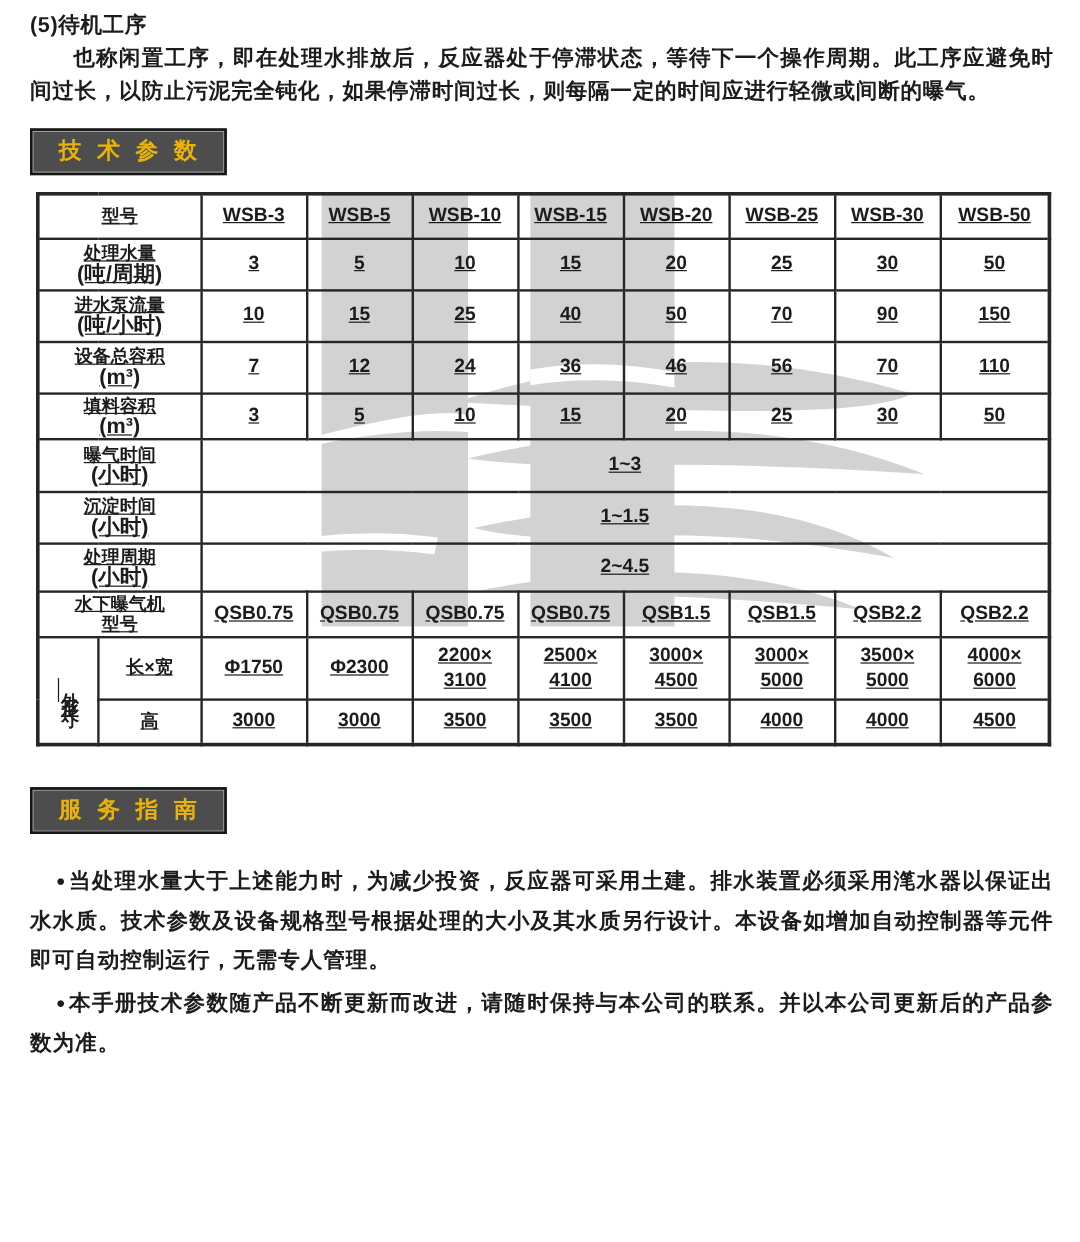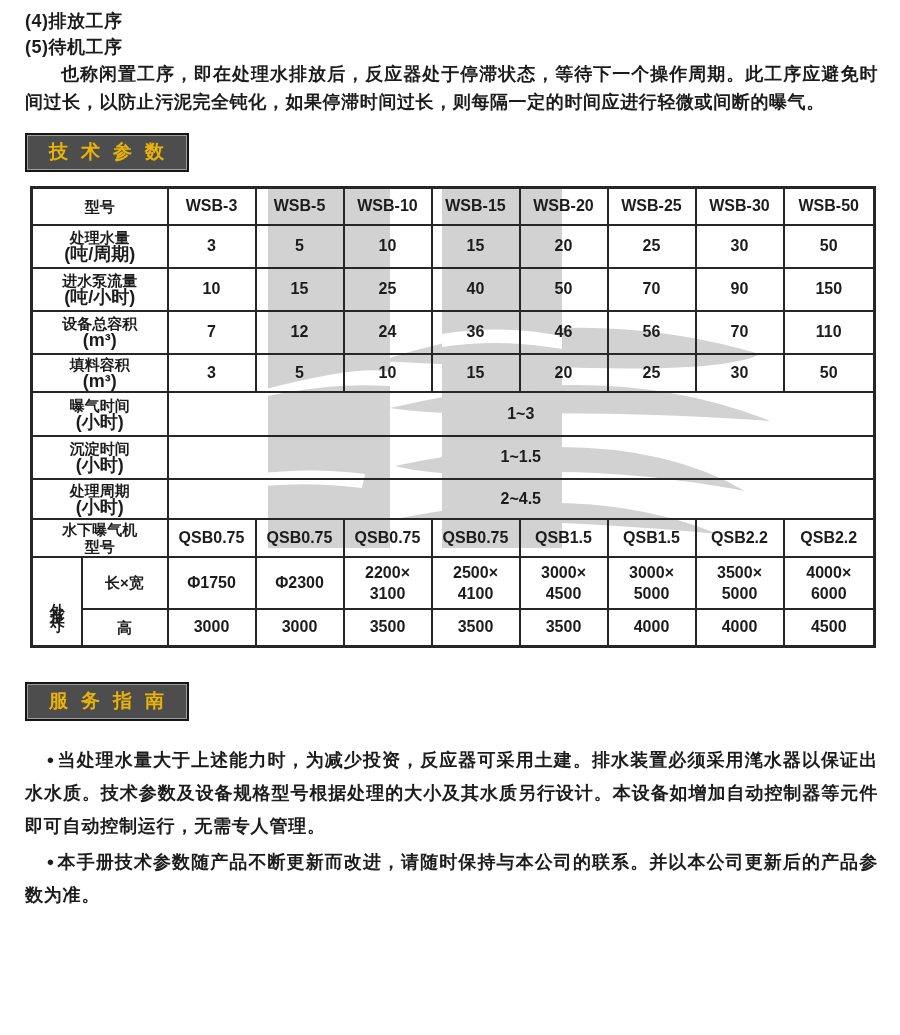--- a/index.html
+++ b/index.html
@@ -31,21 +31,21 @@
     border:2px solid #161616;
     box-shadow:inset 0 0 0 1px rgba(255,255,255,.45);
     font-size:19px; font-weight:bold;
     letter-spacing:13px;
     padding:4px 10px 5px 22px;
     margin:14px 0 0 0;
   }
   .badge.second { margin-top:34px;text-align:center; }
 
   
-  .table-wrap { position:relative; margin:14px 0 0 5px; width:843px; }
+  .table-wrap { position:relative; margin:14px 0 0 5px; width:843px;text-decoration:underline; }
   .watermark { position:absolute; left:0; top:0; z-index:0; }
   table {
     position:relative; z-index:1;
     border-collapse:collapse; table-layout:fixed;
     width:843px;
     background:transparent;
   }
   td {
     border:2px solid #262626;
     text-align:center; vertical-align:middle;
@@ -80,21 +80,20 @@
   }
   .bullets .dot { font-size:13px; vertical-align:2px; padding-right:2px; }
 </style>
 </head>
 <body>
 
 <div class="page">
 
   
   <div>
-    <div class="sec-heading">(4)排放工序</div>
   </div>
   <div>
     <div class="sec-heading">(5)待机工序</div>
     <div class="sec-body">也称闲置工序，即在处理水排放后，反应器处于停滞状态，等待下一个操作周期。此工序应避免时间过长，以防止污泥完全钝化，如果停滞时间过长，则每隔一定的时间应进行轻微或间断的曝气。</div>
   </div>
 
   
   <div class="badge">技术参数</div>
 
   

